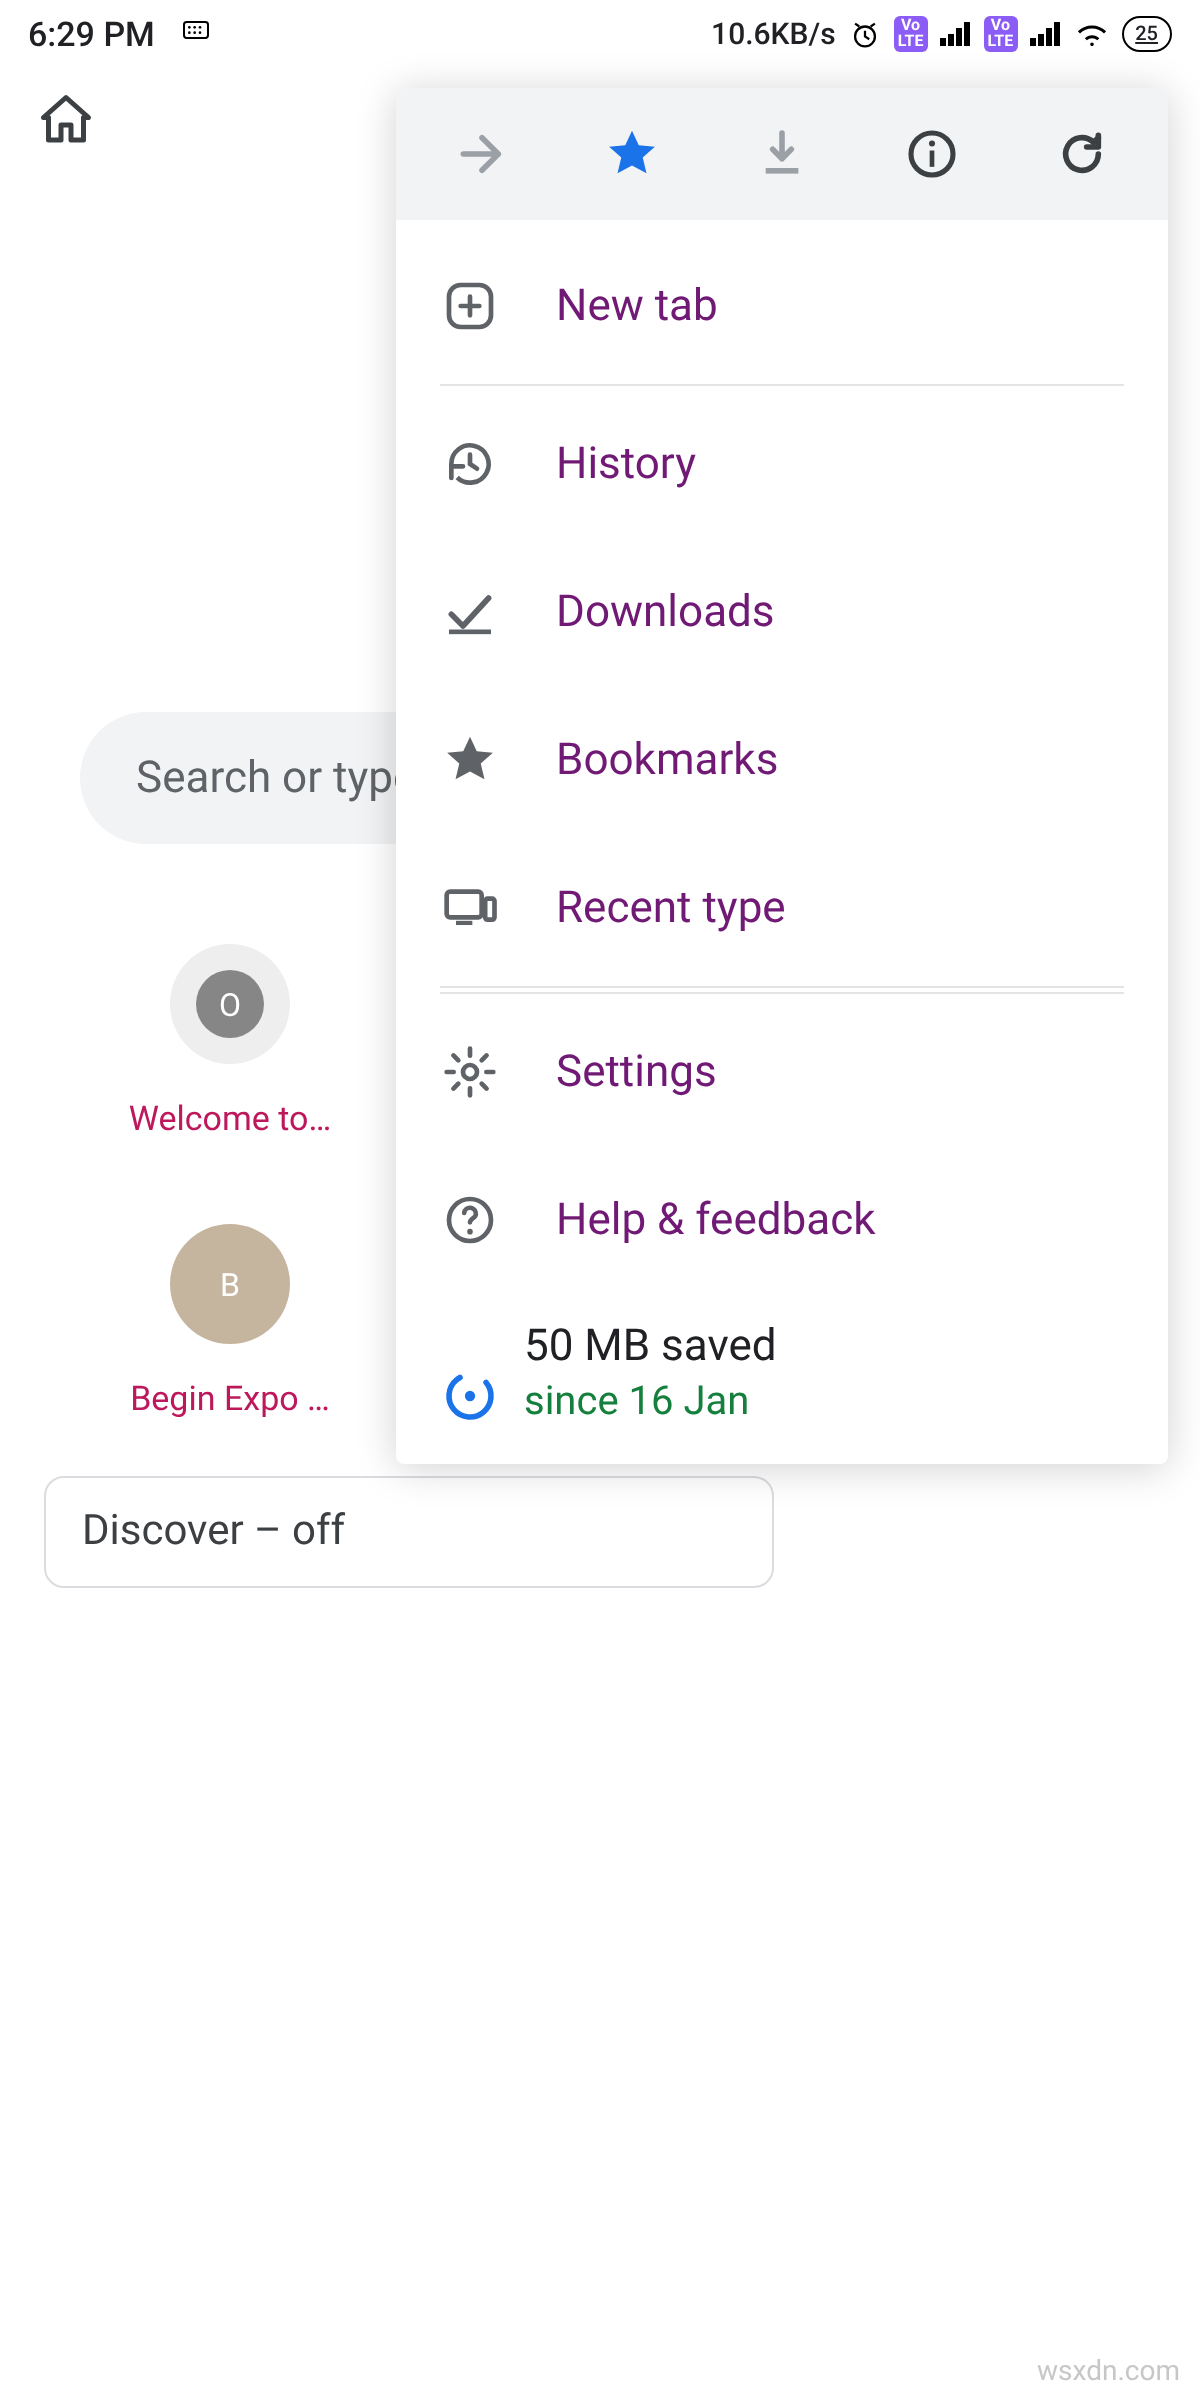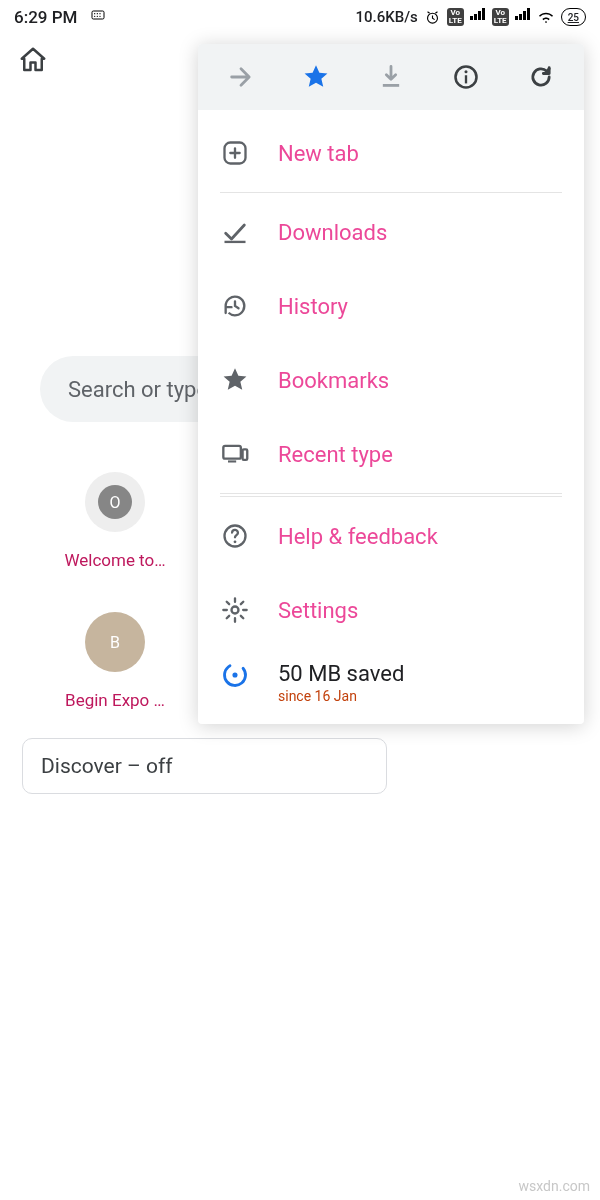--- a/index.html
+++ b/index.html
@@ -15,24 +15,24 @@
   
   .statusbar {
     height: 34px;
     display: flex;
     align-items: center;
     justify-content: space-between;
     padding: 0 14px;
     font-size: 17px;
     font-weight: 500;
   }
-  .statusbar .right { display: flex; gap: 6px; }
+  .statusbar .right { display: flex; align-items: center; gap: 6px; }
   .sb-icon { display:inline-flex; align-items:center; justify-content:center; }
   .volte {
-    background:#404040; color:#fff; font-size:8px; font-weight:700;
+    background:#8b5cf6; color:#fff; font-size:8px; font-weight:700;
     border-radius:3px; padding:1px 2px; line-height:1; display:inline-flex;
     flex-direction:column; align-items:center;
   }
   .sig {
     width:16px; height:12px; position:relative;
   }
   .sig span {
     position:absolute; bottom:0; width:3px; background:#000;
   }
   .sig span:nth-child(1){height:4px; left:0}
@@ -114,44 +114,44 @@
     width:60px; height:60px; display:flex;align-items:center;justify-content:center;
   }
   .menu-top svg{width:28px;height:28px}
   .menu-body { padding: 6px 0 20px 0;}
   .mitem {
     display:flex; align-items:center;
     height: 74px;
     padding: 0 22px;
     gap: 28px;
     font-size:22px;
-    color:#ec4899;
+    color:#701a75;
   }
   .mitem .micon{
     width:30px; height:30px; display:flex;align-items:center;justify-content:center;
     color:#5f6368;
   }
   .mitem .micon svg{width:28px;height:28px}
   .sep { height:1px; background:#e4e4e4; margin: 2px 22px;}
   .desktop-wrap {
     border: 3px solid #c80000;
     margin: 0 8px;
   }
   .desktop-wrap .mitem{ padding:0 14px; height:68px;}
   .chk {
     width:26px;height:26px;border:2.5px solid #5f6368;border-radius:3px;
     margin-left:auto;
   }
   .saved {
-    display:flex; align-items:flex-start; gap:28px;
+    display:flex; align-items:flex-end; gap:12px;
     padding: 14px 22px 0 22px;
   }
   .saved .micon{width:30px;display:flex;justify-content:center}
   .saved-text .ln1{font-size:22px;color:#202124}
-  .saved-text .ln2{font-size:14px;color:#c2410c;margin-top:2px}
+  .saved-text .ln2{font-size:20px;color:#15803d;margin-top:2px}
 
   .watermark {
     position:absolute; bottom:6px; right:10px;
     font-size:14px; color:#c7c7c7;
   }
 </style>
 </head>
 <body>
 
 <div class="statusbar">
@@ -287,39 +287,39 @@
           </svg>
       </span>
       <span>New tab</span>
     </div>
 
     <div class="sep"></div>
 
     <div class="mitem">
       <span class="micon">
         <svg viewBox="0 0 24 24">
-            <path d="M4 13l5 5L20 6" fill="none" stroke="#5f6368" stroke-width="2.4" stroke-linecap="round" stroke-linejoin="round"></path>
-            <rect x="3" y="19.5" width="18" height="2" fill="#5f6368"></rect>
-          </svg>
-      </span>
-      <span>Downloads</span>
-    </div>
-    <div class="mitem">
-      <span class="micon">
-        <svg viewBox="0 0 24 24">
             <path d="M4 12a8 8 0 1 1 2.5 5.8" fill="none" stroke="#5f6368" stroke-width="2"></path>
             <path d="M4 18v-5h5" fill="none" stroke="#5f6368" stroke-width="2" stroke-linecap="round"></path>
             <path d="M12 8v4l3 2" stroke="#5f6368" stroke-width="2" fill="none" stroke-linecap="round"></path>
           </svg>
       </span>
       <span>History</span>
     </div>
     <div class="mitem">
       <span class="micon">
         <svg viewBox="0 0 24 24">
+            <path d="M4 13l5 5L20 6" fill="none" stroke="#5f6368" stroke-width="2.4" stroke-linecap="round" stroke-linejoin="round"></path>
+            <rect x="3" y="19.5" width="18" height="2" fill="#5f6368"></rect>
+          </svg>
+      </span>
+      <span>Downloads</span>
+    </div>
+    <div class="mitem">
+      <span class="micon">
+        <svg viewBox="0 0 24 24">
             <path d="M12 2l2.9 6.3 6.9.6-5.2 4.6 1.6 6.8L12 16.9 5.8 20.3l1.6-6.8L2.2 8.9l6.9-.6L12 2z" fill="#5f6368"></path>
           </svg>
       </span>
       <span>Bookmarks</span>
     </div>
     <div class="mitem">
       <span class="micon">
         <svg viewBox="0 0 24 24">
             <rect x="2" y="5" width="15" height="11" rx="1.5" fill="none" stroke="#5f6368" stroke-width="2"></rect>
             <rect x="18.5" y="8" width="4" height="9" rx="1" fill="none" stroke="#5f6368" stroke-width="2"></rect>
@@ -330,35 +330,35 @@
     </div>
 
     <div class="sep"></div>
 
 
     <div class="sep"></div>
 
     <div class="mitem">
       <span class="micon">
         <svg viewBox="0 0 24 24">
+            <circle cx="12" cy="12" r="3" fill="none" stroke="#5f6368" stroke-width="2"></circle>
+            <path d="M12 2v3M12 19v3M4.9 4.9l2.1 2.1M17 17l2.1 2.1M2 12h3M19 12h3M4.9 19.1L7 17M17 7l2.1-2.1" stroke="#5f6368" stroke-width="2" stroke-linecap="round"></path>
+          </svg>
+      </span>
+      <span>Settings</span>
+    </div>
+    <div class="mitem">
+      <span class="micon">
+        <svg viewBox="0 0 24 24">
             <circle cx="12" cy="12" r="9" fill="none" stroke="#5f6368" stroke-width="2"></circle>
             <path d="M9.5 9a2.5 2.5 0 0 1 5 .5c0 1.5-2.5 2-2.5 3.5" fill="none" stroke="#5f6368" stroke-width="2" stroke-linecap="round"></path>
             <circle cx="12" cy="17" r="1.2" fill="#5f6368"></circle>
           </svg>
       </span>
       <span>Help &amp; feedback</span>
-    </div>
-    <div class="mitem">
-      <span class="micon">
-        <svg viewBox="0 0 24 24">
-            <circle cx="12" cy="12" r="3" fill="none" stroke="#5f6368" stroke-width="2"></circle>
-            <path d="M12 2v3M12 19v3M4.9 4.9l2.1 2.1M17 17l2.1 2.1M2 12h3M19 12h3M4.9 19.1L7 17M17 7l2.1-2.1" stroke="#5f6368" stroke-width="2" stroke-linecap="round"></path>
-          </svg>
-      </span>
-      <span>Settings</span>
     </div>
 
     <div class="saved">
       <span class="micon">
         <svg viewBox="0 0 24 24" width="28" height="28">
             <circle cx="12" cy="12" r="9" fill="none" stroke="#1a73e8" stroke-width="2.4" stroke-dasharray="44 14" stroke-linecap="round" transform="rotate(-40 12 12)"></circle>
             <circle cx="12" cy="12" r="2.2" fill="#1a73e8"></circle>
           </svg>
       </span>
       <div class="saved-text">

